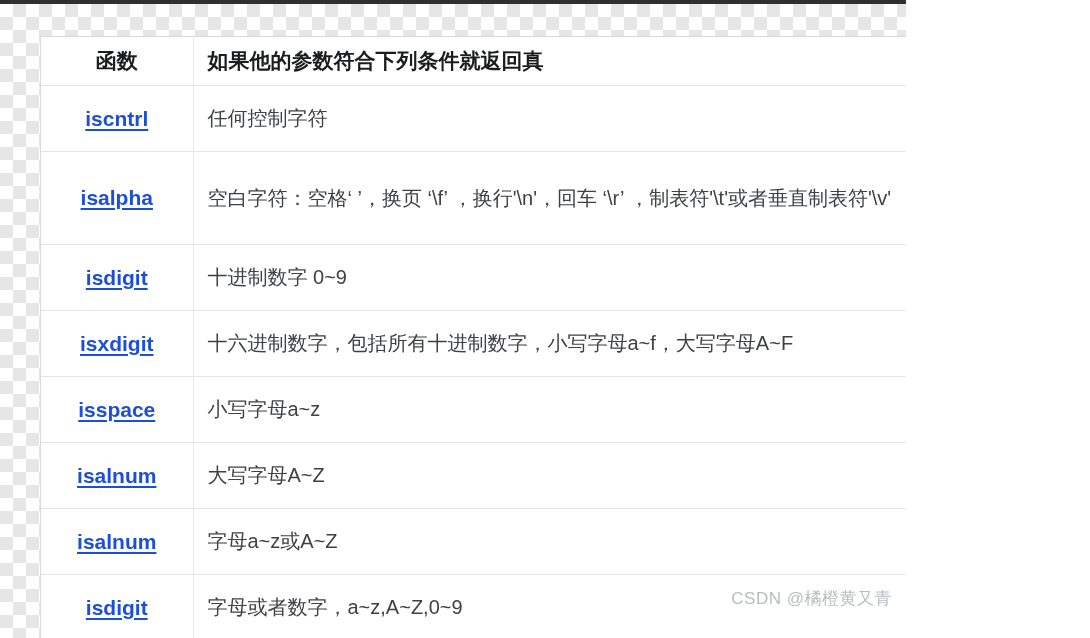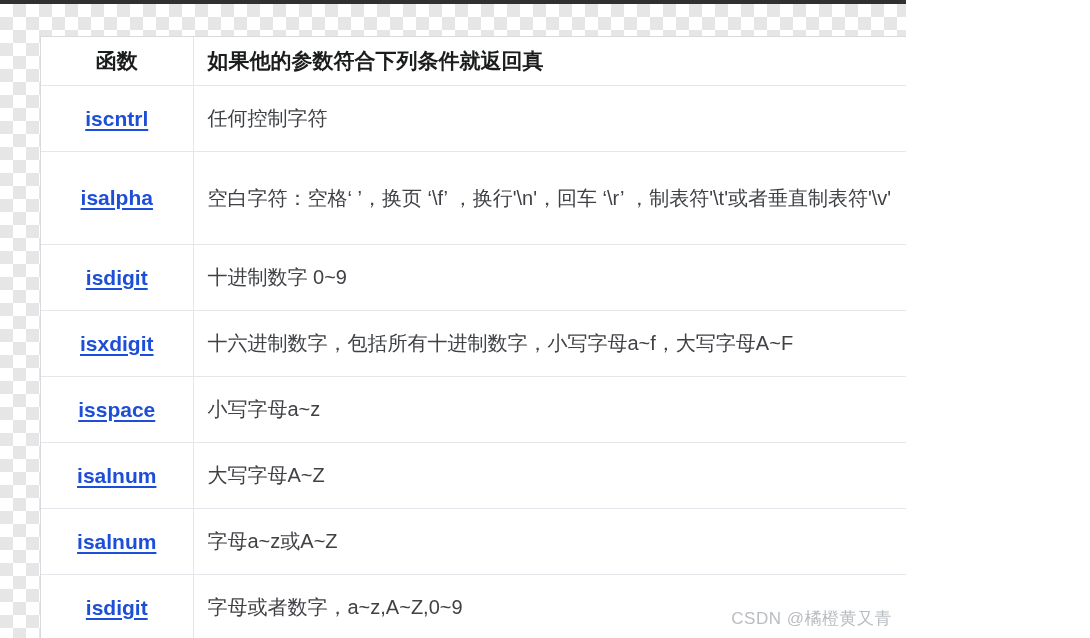--- a/index.html
+++ b/index.html
@@ -109,21 +109,21 @@
     line-height: 1.55;
     height: 47px;
   }
   .desc-cell.tall {
     height: 74px;
   }
 
   .watermark {
     position: absolute;
     right: 14px;
-    bottom: 8px;
+    bottom: 28px;
     color: #b9bcc1;
     font-size: 17px;
     letter-spacing: 0.5px;
     white-space: nowrap;
     pointer-events: none;
   }
 </style>
 </head>
 <body>
 

